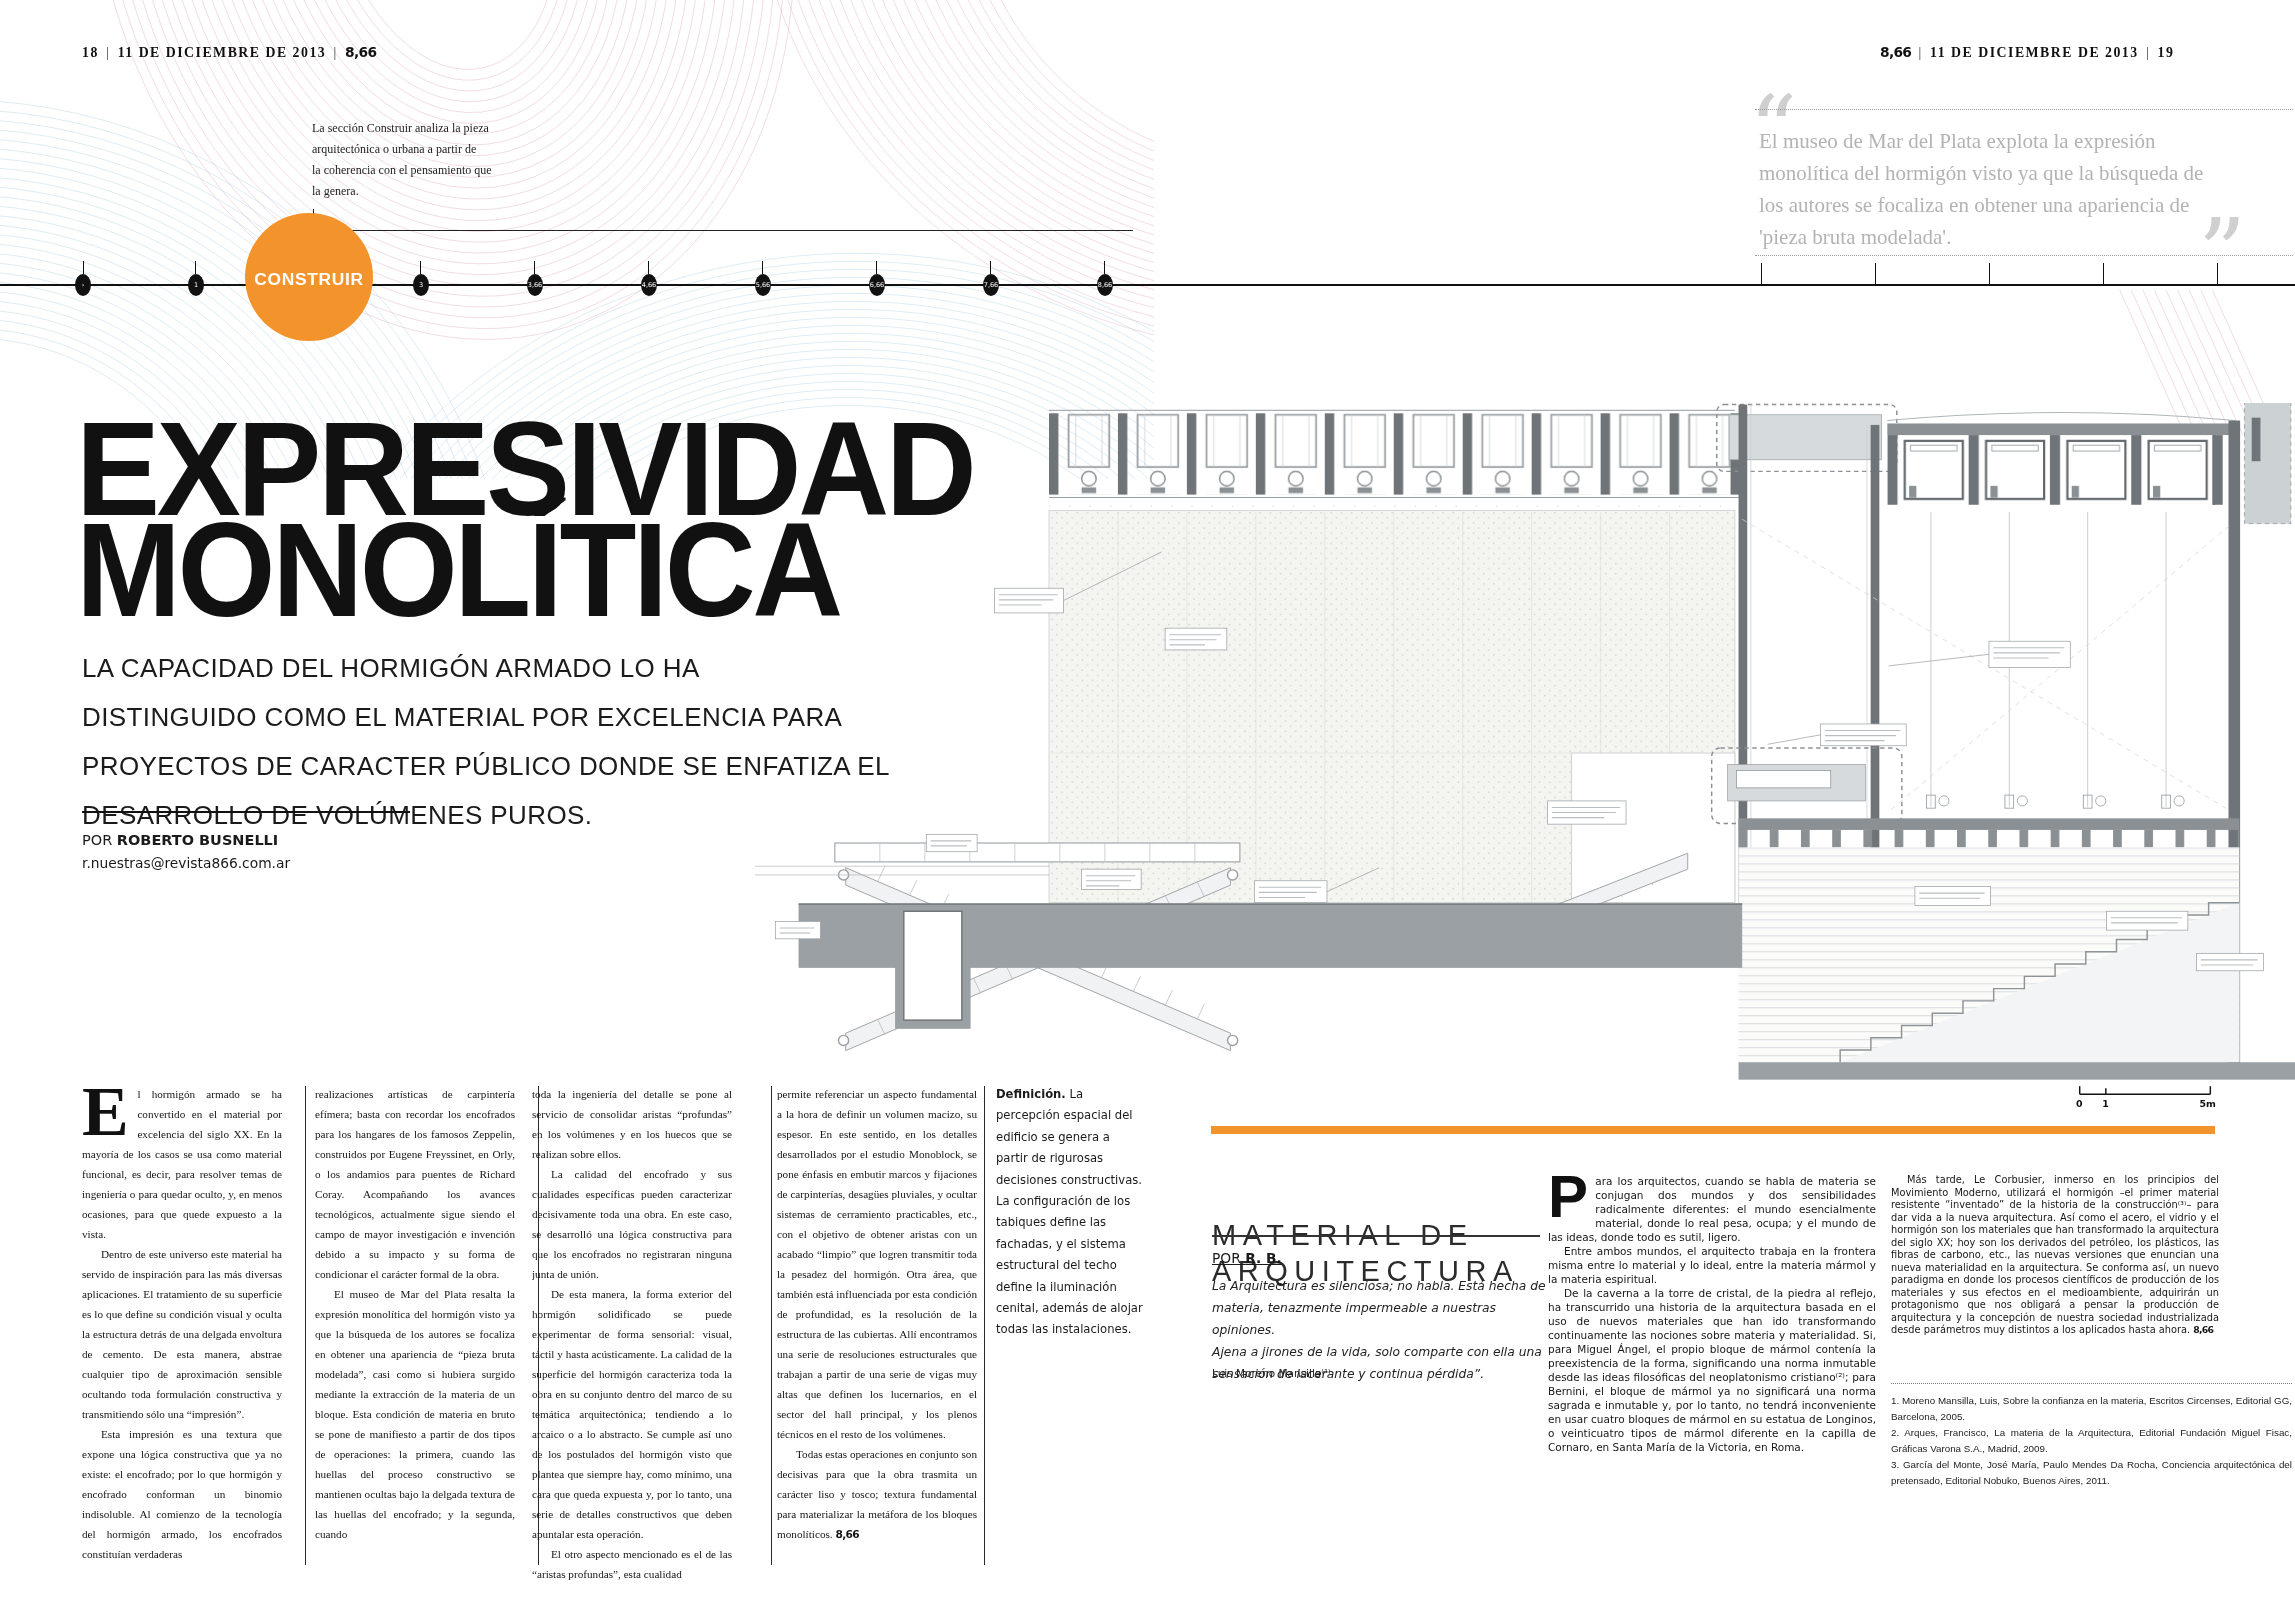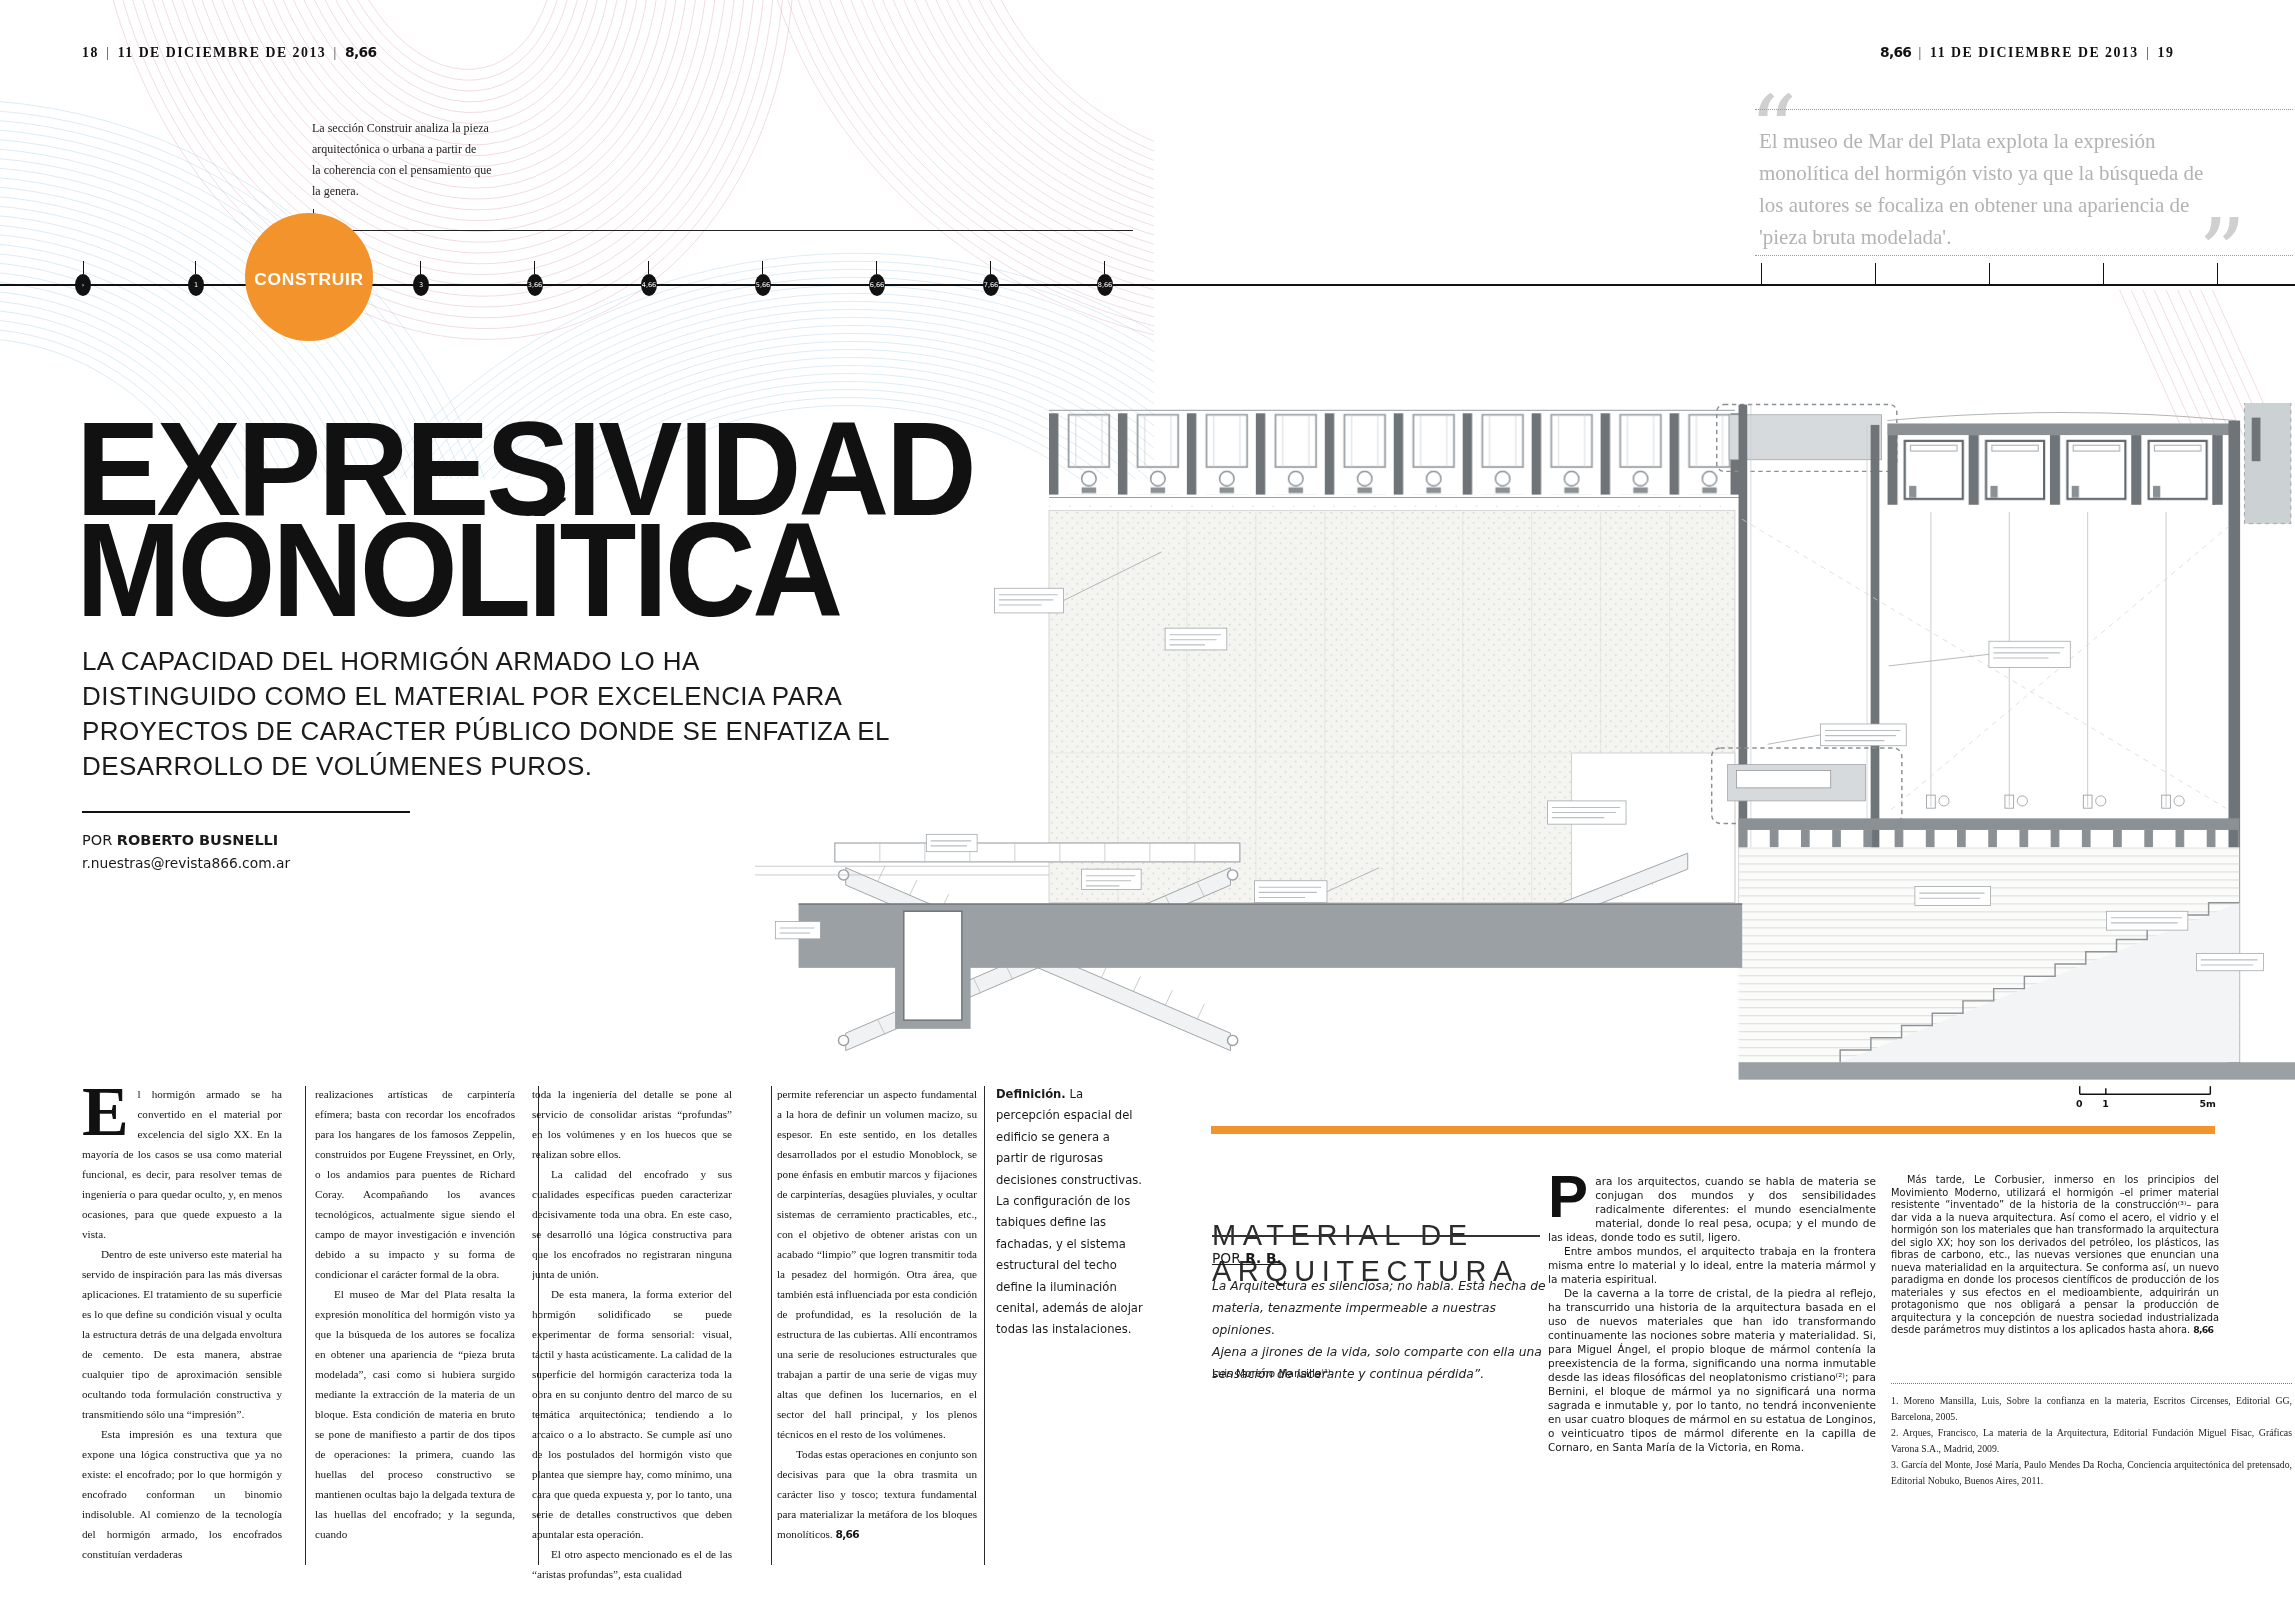--- a/index.html
+++ b/index.html
@@ -41,21 +41,21 @@
 
   
   #kicker{position:absolute;left:82px;top:379px;z-index:4;font-family:"DejaVu Sans",sans-serif;
           font-size:19.6px;color:#1a1a1a;white-space:nowrap;}
   #kicker .arrow{color:#F2932B;font-weight:900;margin-right:7.3px;}
   #kicker .k-label{font-weight:800;}
   #headline{position:absolute;left:76px;top:418px;width:1016px;z-index:4;
             font-family:"Liberation Sans",sans-serif;font-weight:800;font-size:134px;line-height:101px;
             letter-spacing:-3.6px;color:#111;transform:scaleX(.94);transform-origin:left top;}
   #deck{position:absolute;left:82px;top:644px;width:987px;z-index:4;
-        font-family:"Liberation Sans",sans-serif;font-size:26px;line-height:35px;letter-spacing:0.4px;
+        font-family:"Liberation Sans",sans-serif;font-size:26px;line-height:49px;letter-spacing:0.4px;
         color:#1b1b1b;white-space:pre-line;}
   #byline-rule{position:absolute;left:82px;top:811px;width:328px;height:2.2px;background:#111;z-index:4;}
   #byline{position:absolute;left:82px;top:832px;z-index:4;font-family:"DejaVu Sans",sans-serif;
           font-size:14.5px;color:#1a1a1a;}
   #byline .b-name{font-weight:800;}
   #byline-email{position:absolute;left:82px;top:855px;z-index:4;font-family:"DejaVu Sans",sans-serif;
           font-size:13.8px;color:#1a1a1a;}
 
   
   .bodycol{position:absolute;top:1084px;width:200px;height:504px;overflow:hidden;z-index:4;
@@ -105,21 +105,21 @@
   .sbcol{position:absolute;top:1174px;z-index:4;font-family:"DejaVu Sans",sans-serif;text-align:justify;
          color:#161616;overflow:hidden;}
   .sbcol p{margin:0;}
   .sbcol p.ind{text-indent:16px;}
   #sb-col1{left:1548px;width:328px;height:305px;font-size:10.5px;line-height:14px;}
   #sb-col2{left:1891px;width:328px;height:207px;font-size:9.8px;line-height:12.5px;}
   #dropcap-p{float:left;font-family:"Liberation Sans",sans-serif;font-weight:700;font-size:60px;
              line-height:45px;padding-right:7.3px;color:#111;}
   #fn-rule{left:1891px;top:1383px;width:401px;border-top:1.5px dotted #777;}
   #footnotes{position:absolute;left:1891px;top:1393px;width:401px;z-index:4;
-             font-family:Liberation Serif, serif;font-size:9.8px;line-height:16px;color:#222;
+             font-family:Liberation Sans, sans-serif;font-size:9.8px;line-height:16px;color:#222;
              text-align:justify;}
   #footnotes p{margin:0;}
 </style>
 </head>
 <body>
 
 <div id="page" data-interactable="false">
 
   <svg id="gsvg" width="1154" height="479" viewBox="0 0 1590 660" data-interactable="false">
       <g transform="rotate(-14 610 -140)" fill="none" stroke="#dba6b9" stroke-width="0.9" stroke-opacity="0.55">

